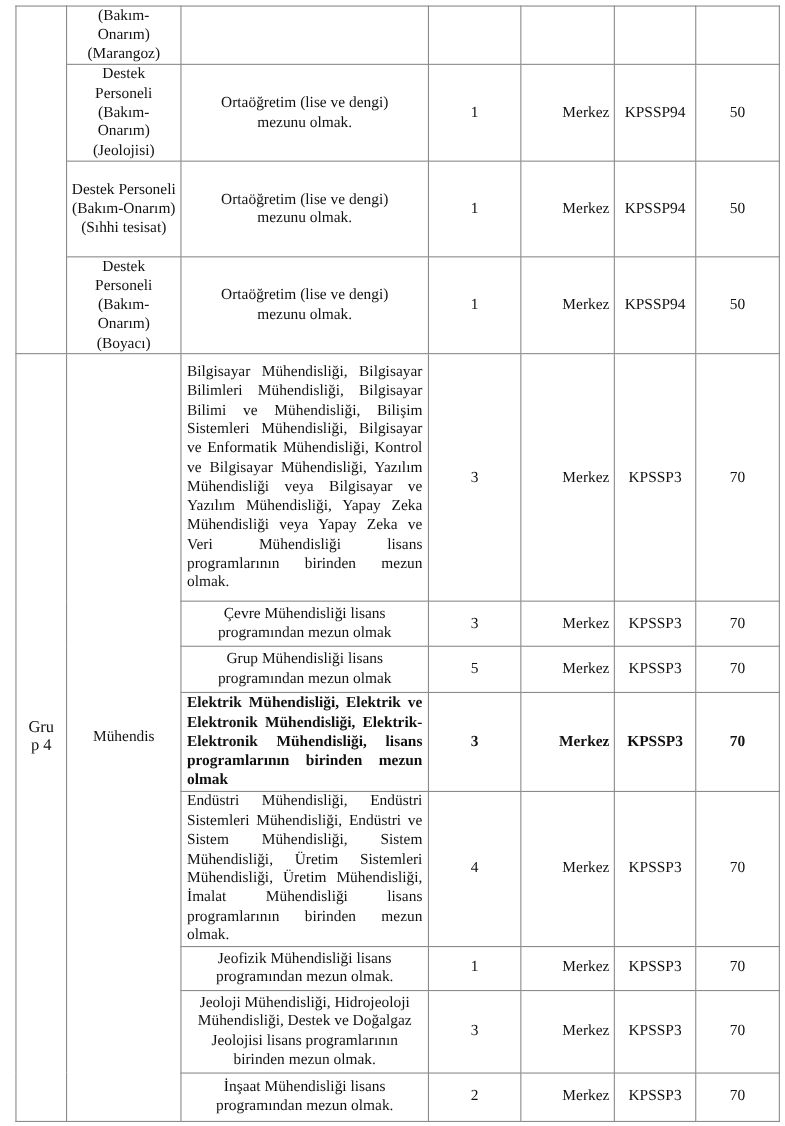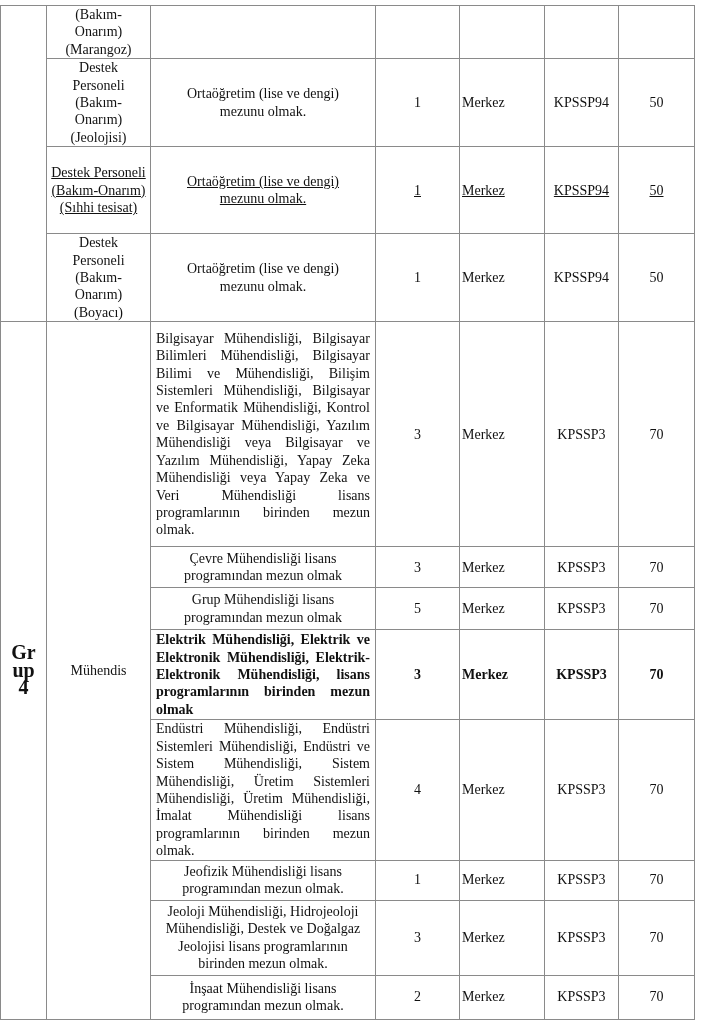--- a/index.html
+++ b/index.html
@@ -1,36 +1,36 @@
 <!DOCTYPE html>
 <html><head>
   <meta charset="utf-8">
   <style>
     html, body { margin: 0; padding: 0; background: #ffffff; }
     body { width: 714px; height: 1024px; overflow: hidden; position: relative; }
     .tbl {
-      position: absolute; left: 0; top: 5px;
+      position: absolute; left: 14px; top: 5px;
       border-collapse: collapse; table-layout: fixed;
       width: 694px;
       font-family: "Liberation Serif", serif;
       font-size: 14px; line-height: 17.4px; color: #111;
     }
     .tbl td {
       border: 1.3px solid #8a8a8a;
       padding: 0 4px;
       vertical-align: middle;
       text-align: center;
       word-wrap: break-word;
     }
     .tbl td.just { text-align: justify; text-align-last: left; padding: 0 5px; }
-    .tbl td.left { text-align: left; padding-left: 2px; }
-    .tbl td.grp { font-weight: bold; font-size: 20px; }
+    .tbl td.left { text-align: right; padding-left: 2px; }
+    .tbl td.grp { font-weight: normal; font-size: 15px; }
     .c1 { width: 46px; } .c2 { width: 104px; } .c3 { width: 225px; }
     .c4 { width: 84px; } .c5 { width: 85px; } .c6 { width: 74px; } .c7 { width: 76px; }
-    .r0 { height: 53px; } .r1 { height: 88px; } .r2 { height: 87px; text-decoration: underline; } .r3 { height: 87px; }
+    .r0 { height: 53px; } .r1 { height: 88px; } .r2 { height: 87px; } .r3 { height: 87px; }
     .r4 { height: 225px; } .r5 { height: 41px; } .r6 { height: 42px; } .r7 { height: 90px; font-weight: bold; }
     .r8 { height: 139px; font-family: Liberation Serif, serif; } .r9 { height: 40px; } .r10 { height: 75px; } .r11 { height: 44px; }
   </style>
 </head>
 <body>
 
 <table class="tbl">
   <colgroup>
     <col class="c1">
       <col class="c2">

